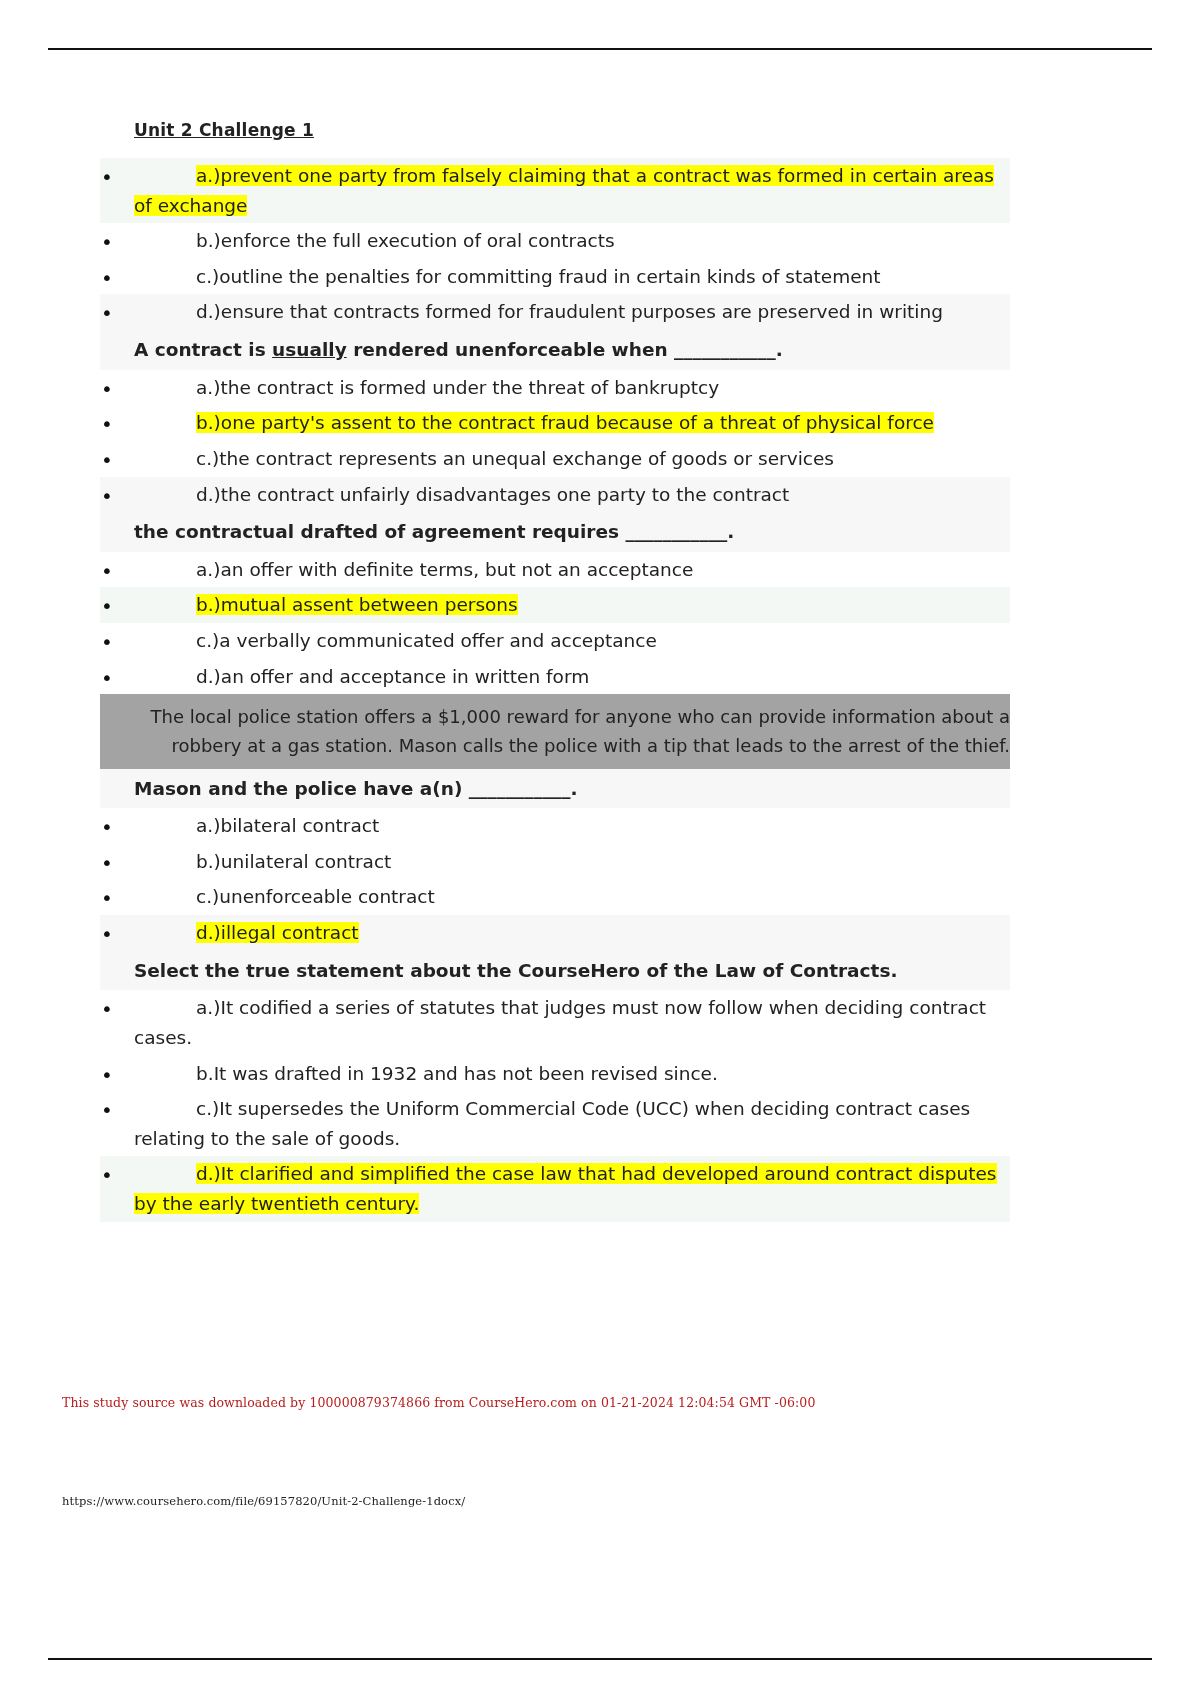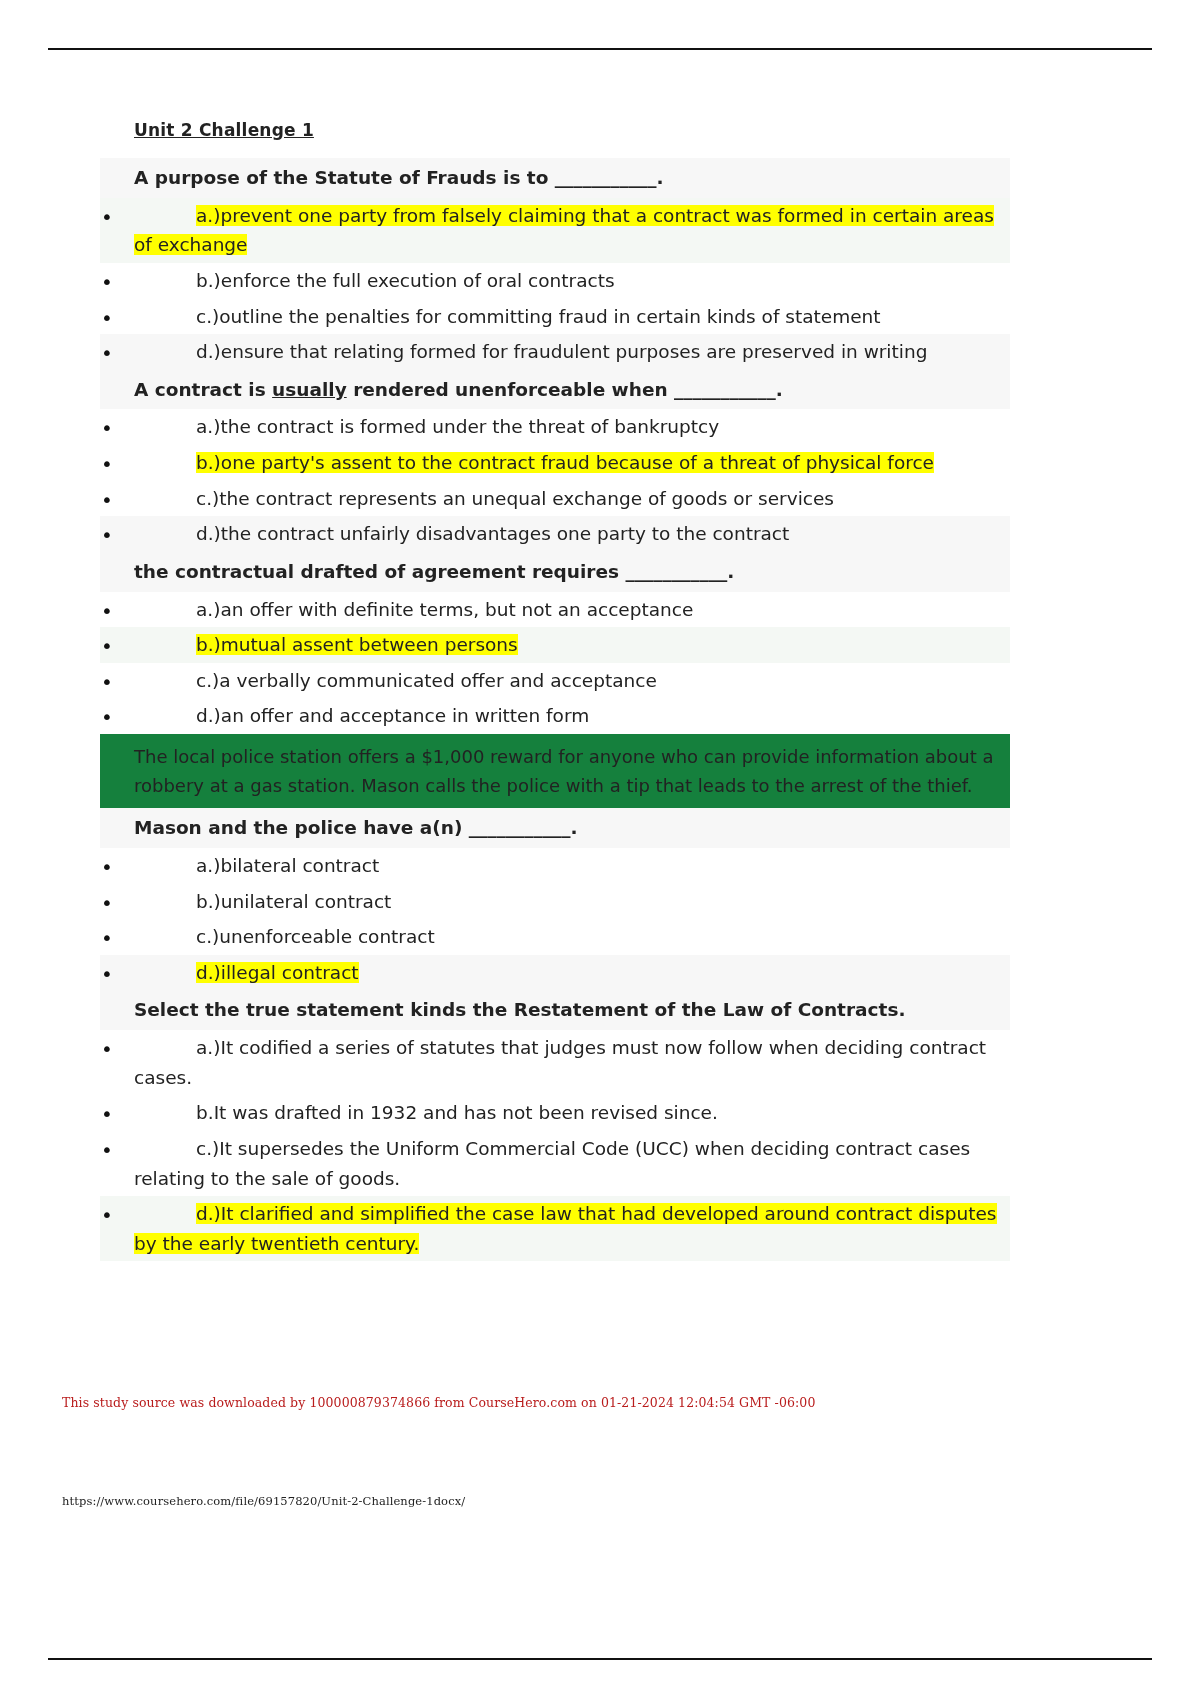--- a/index.html
+++ b/index.html
@@ -53,24 +53,25 @@
     background: #f7f7f7;
     font-weight: bold;
     font-size: 18.5px;
     padding: 6px 0 6px 34px;
     line-height: 1.5;
   }
   .question .u {
     text-decoration: underline;
   }
   .scenario {
-    background: #15803d;
+    background: #a3a3a3;
     font-size: 18px;
     padding: 8px 0 8px 34px;
     line-height: 1.62;
+    text-align: right;
   }
   .opt {
     position: relative;
     font-size: 18.5px;
     line-height: 1.6;
     padding: 3px 0 3px 34px;
     background: transparent;
   }
   .opt.shade {
     background: #f7f7f7;
@@ -121,38 +122,35 @@
 <body>
 
 <div class="page">
 
   <div class="rule-top"></div>
 
   <div class="content">
 
     <div class="doc-title">Unit 2 Challenge 1</div>
 
-    <div class="question">
-      <span>A purpose of the Statute of Frauds is to ___________.</span>
-    </div>
     <div class="opt tint">
       <span class="bullet">•</span>
       <span class="indent"></span><span class="hl">a.)</span><span class="hl">prevent one party from falsely claiming that a contract was formed in certain areas of exchange</span>
     </div>
     <div class="opt">
       <span class="bullet">•</span>
       <span class="indent"></span><span>b.)</span><span>enforce the full execution of oral contracts</span>
     </div>
     <div class="opt">
       <span class="bullet">•</span>
       <span class="indent"></span><span>c.)</span><span>outline the penalties for committing fraud in certain kinds of statement</span>
     </div>
     <div class="opt shade">
       <span class="bullet">•</span>
-      <span class="indent"></span><span>d.)</span><span>ensure that relating formed for fraudulent purposes are preserved in writing</span>
+      <span class="indent"></span><span>d.)</span><span>ensure that contracts formed for fraudulent purposes are preserved in writing</span>
     </div>
 
     <div class="question">
       <span>A contract is </span><span class="u">usually</span><span> rendered unenforceable when ___________.</span>
     </div>
     <div class="opt">
       <span class="bullet">•</span>
       <span class="indent"></span><span>a.)</span><span>the contract is formed under the threat of bankruptcy</span>
     </div>
     <div class="opt">
@@ -203,21 +201,21 @@
     <div class="opt">
       <span class="bullet">•</span>
       <span class="indent"></span><span>c.)</span><span>unenforceable contract</span>
     </div>
     <div class="opt shade">
       <span class="bullet">•</span>
       <span class="indent"></span><span class="hl">d.)</span><span class="hl">illegal contract</span>
     </div>
 
     <div class="question">
-      <span>Select the true statement kinds the Restatement of the Law of Contracts.</span>
+      <span>Select the true statement about the CourseHero of the Law of Contracts.</span>
     </div>
     <div class="opt">
       <span class="bullet">•</span>
       <span class="indent"></span><span>a.)</span><span>It codified a series of statutes that judges must now follow when deciding contract cases.</span>
     </div>
     <div class="opt">
       <span class="bullet">•</span>
       <span class="indent"></span><span>b.</span><span>It was drafted in 1932 and has not been revised since.</span>
     </div>
     <div class="opt">

